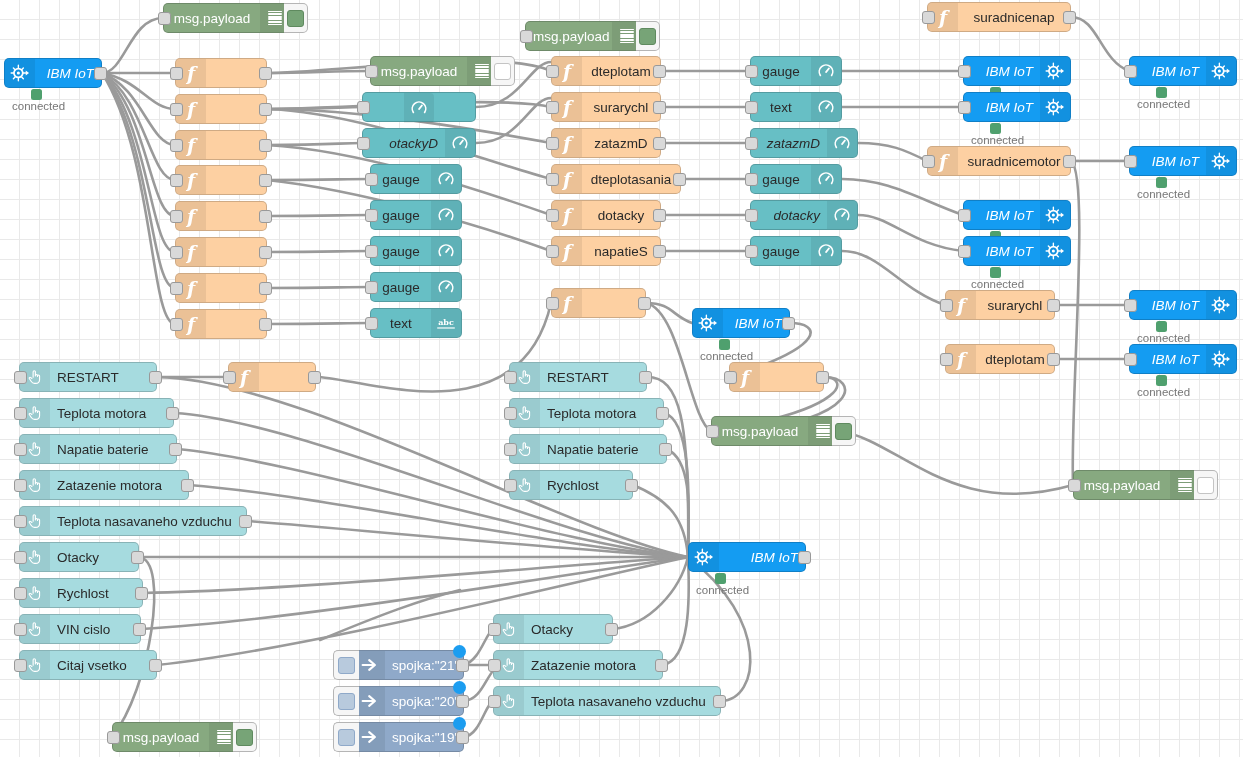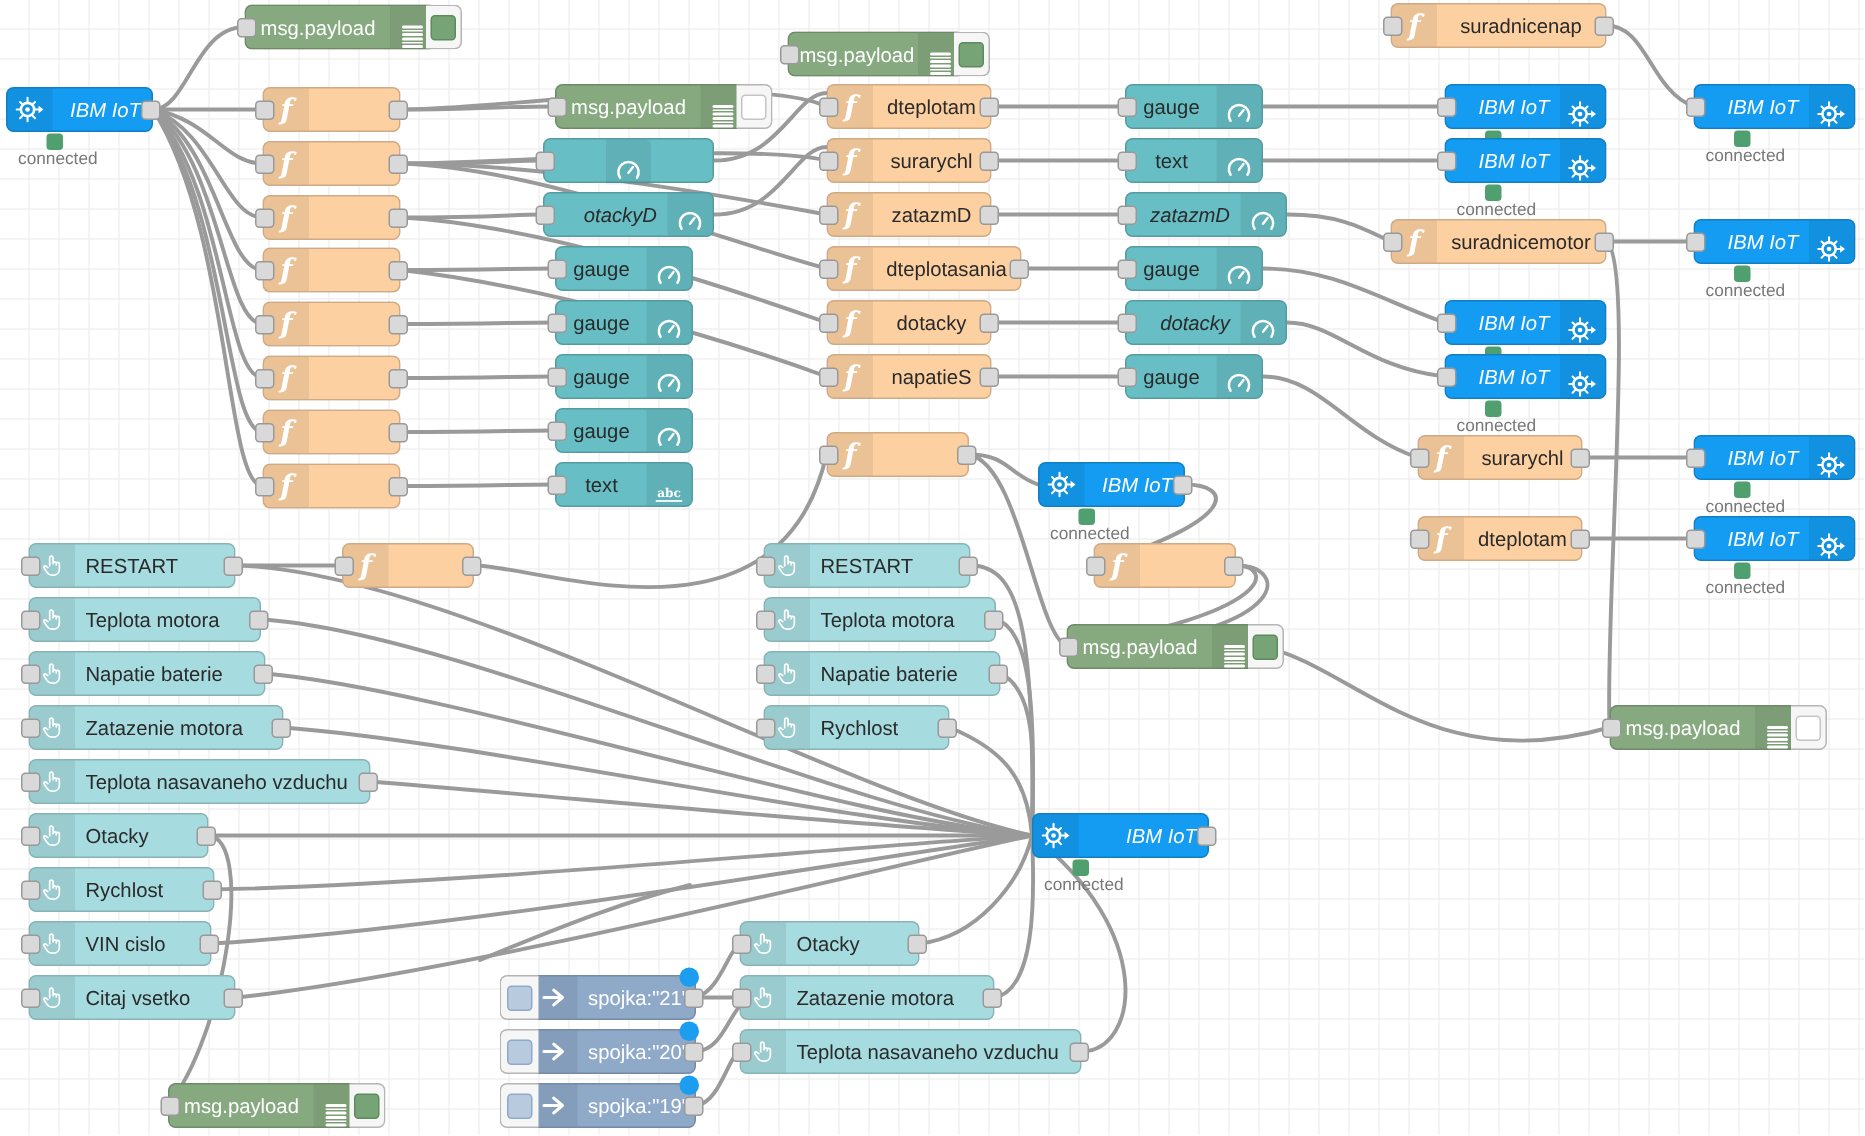--- a/index.html
+++ b/index.html
@@ -78,21 +78,21 @@
     background: rgba(0,0,0,0.07);
     display: flex; align-items: center; justify-content: center;
     flex: 0 0 30px;
   }
   
   .icon-r {
     width: 30px; height: 100%;
     border-top-right-radius: 4px;
     border-bottom-right-radius: 4px;
     background: rgba(0,0,0,0.07);
-    display: flex; align-items: flex-end; justify-content: center;
+    display: flex; align-items: center; justify-content: center;
     flex: 0 0 30px;
   }
   .lbl {
     flex: 1 1 auto;
     padding: 0 7px;
     overflow: hidden;
     text-overflow: clip;
   }
   .lbl.center { text-align: center; }
   .lbl.right  { text-align: right; }

